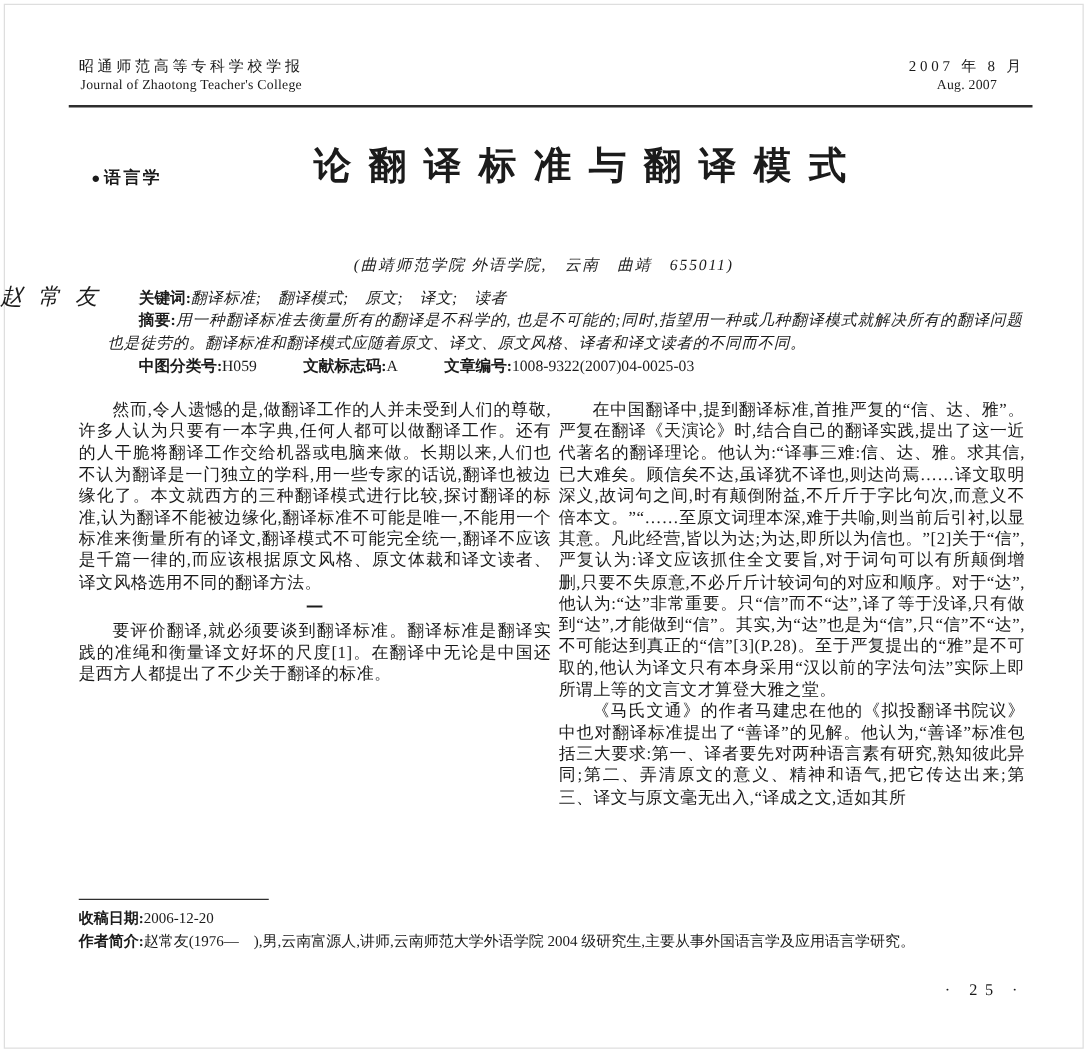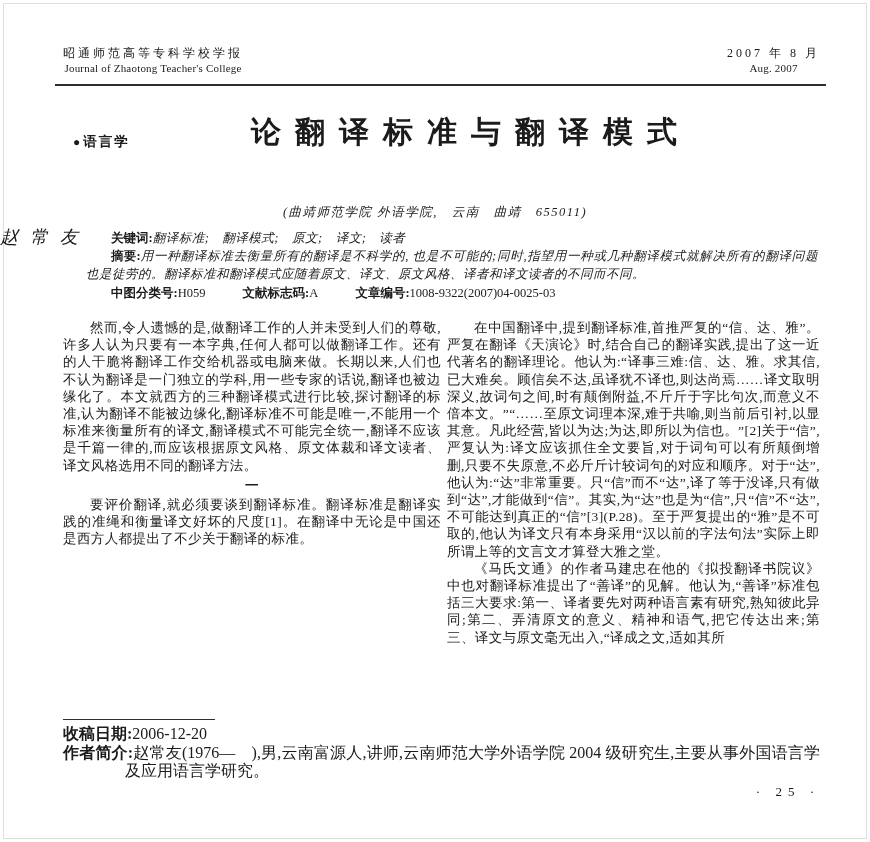--- a/index.html
+++ b/index.html
@@ -27,21 +27,21 @@
   .abs-text{font-style:italic;letter-spacing:0.5px;}
   .lbl{font-weight:bold;font-style:normal;}
   .meta-line span.pair{margin-right:34px;}
   
   .col{position:absolute;top:319px;font-size:13.5px;line-height:17.2px;text-align:justify;letter-spacing:0.4px;overflow:hidden;}
   .col p{margin:0;text-indent:2em;}
   .col-left{left:63px;width:378px;height:404px;}
   .col-right{left:447px;width:373px;height:440px;}
   .section-num{text-align:center;font-weight:bold;text-indent:0 !important;margin:3px 0 2px 0 !important;}
   
-  .footnote{position:absolute;top:719px;left:63px;width:757px;font-size:16px;line-height:18px;}
+  .footnote{position:absolute;top:719px;left:63px;width:757px;font-size:12px;line-height:18px;}
   .foot-rule{width:152px;border-top:1.5px solid #2e2e2e;margin-bottom:5px;}
   .bio-line{padding-left:62px;text-indent:-62px;text-align:justify;}
   .received-line{margin-bottom:1px;}
   
   .page-number{position:absolute;top:784px;left:700px;width:120px;text-align:right;font-size:13px;letter-spacing:6px;}
 </style>
 </head>
 <body>
 
 <div class="scan-border"></div>

